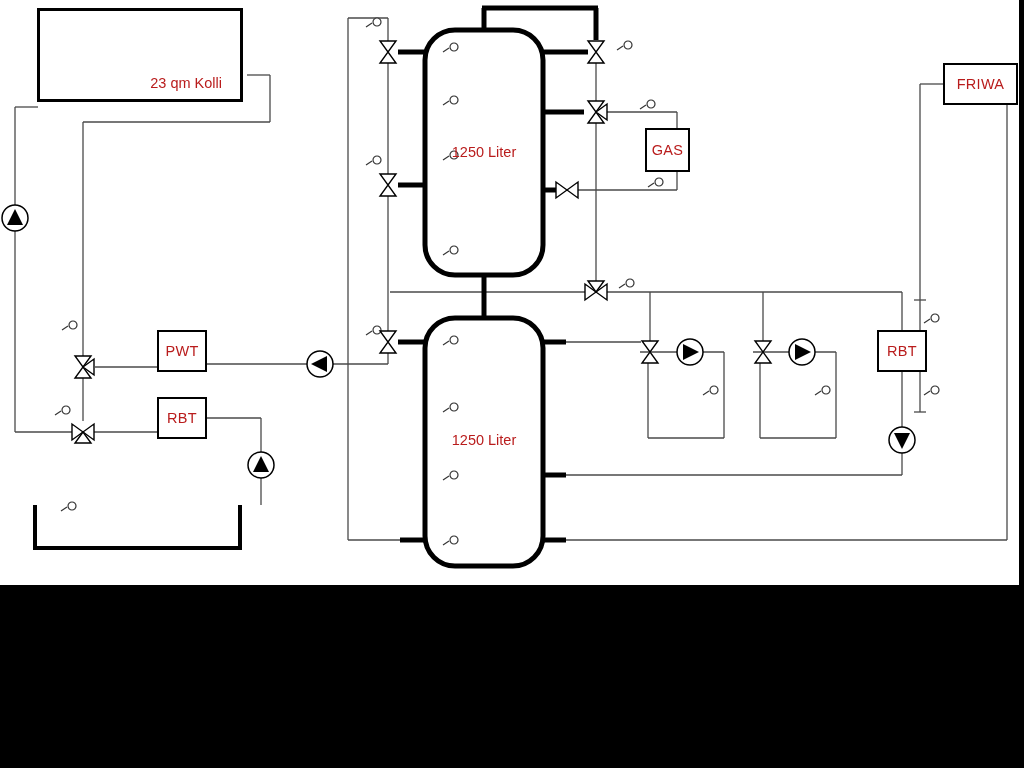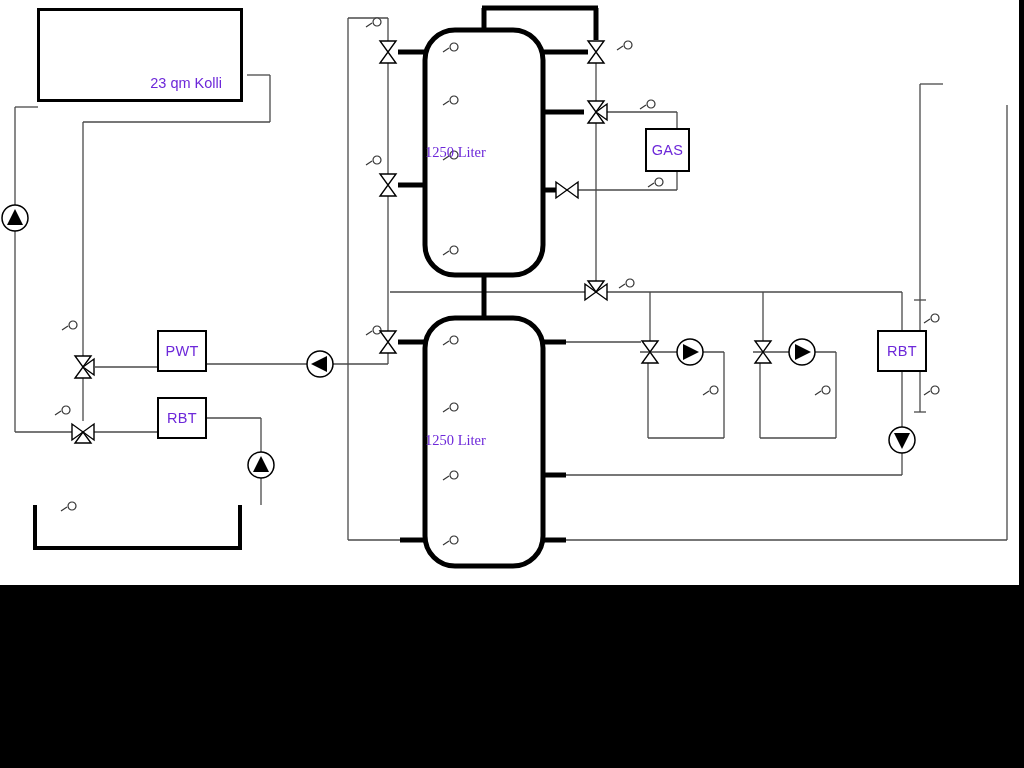--- a/index.html
+++ b/index.html
@@ -1,27 +1,27 @@
 <!DOCTYPE html>
 <html><head>
 <meta charset="utf-8">
 <style>
   html,body{margin:0;padding:0;background:#888;}
   #screen{
     position:relative;width:1024px;height:768px;background:#ffffff;
-    overflow:hidden;font-family:"Liberation Sans",sans-serif;color:#6d28d9;
+    overflow:hidden;font-family:"Liberation Sans",sans-serif;color:#b91c1c;
   }
   #schematic-svg{position:absolute;left:0;top:0;}
   .box{
     position:absolute;background:#fff;border:2.5px solid #000;
     display:flex;align-items:center;justify-content:center;
     font-size:14.5px;letter-spacing:0.3px;box-sizing:border-box;
   }
   .tank-label{
-    position:absolute;width:118px;text-align:left;font-size:14.5px;font-family:Liberation Serif, serif;
+    position:absolute;width:118px;text-align:center;font-size:14.5px;
   }
   .pool-label{
     position:absolute;left:35px;top:520px;width:205px;text-align:center;
     font-size:15px;letter-spacing:1px;
   }
   .collector-box{
     position:absolute;left:37px;top:8px;width:206px;height:94px;
     border:3px solid #000;background:#fff;box-sizing:border-box;
   }
   .collector-box .lbl{
@@ -208,20 +208,23 @@
   </div>
 
   <div class="box" style="left:157px;top:397px;width:50px;height:42px;">
     <span>RBT</span>
   </div>
 
   <div class="box" style="left:645px;top:128px;width:45px;height:44px;">
     <span>GAS</span>
   </div>
 
+  <div class="box" style="left:943px;top:63px;width:75px;height:42px;">
+    <span>FRIWA</span>
+  </div>
 
   <div class="box" style="left:877px;top:330px;width:50px;height:42px;">
     <span>RBT</span>
   </div>
 
   <div class="tank-label" style="left:425px;top:144px;">1250 Liter</div>
 
   <div class="tank-label" style="left:425px;top:432px;">1250 Liter</div>
 
 

